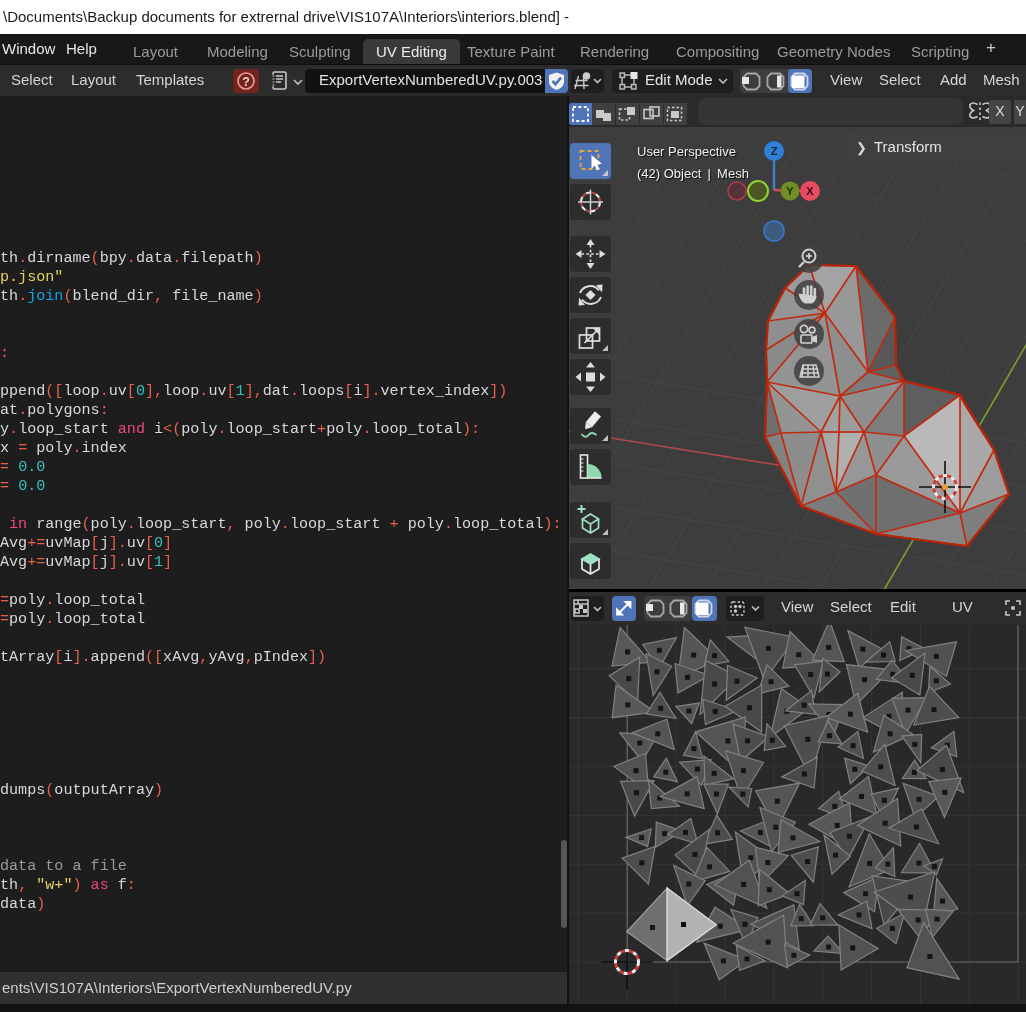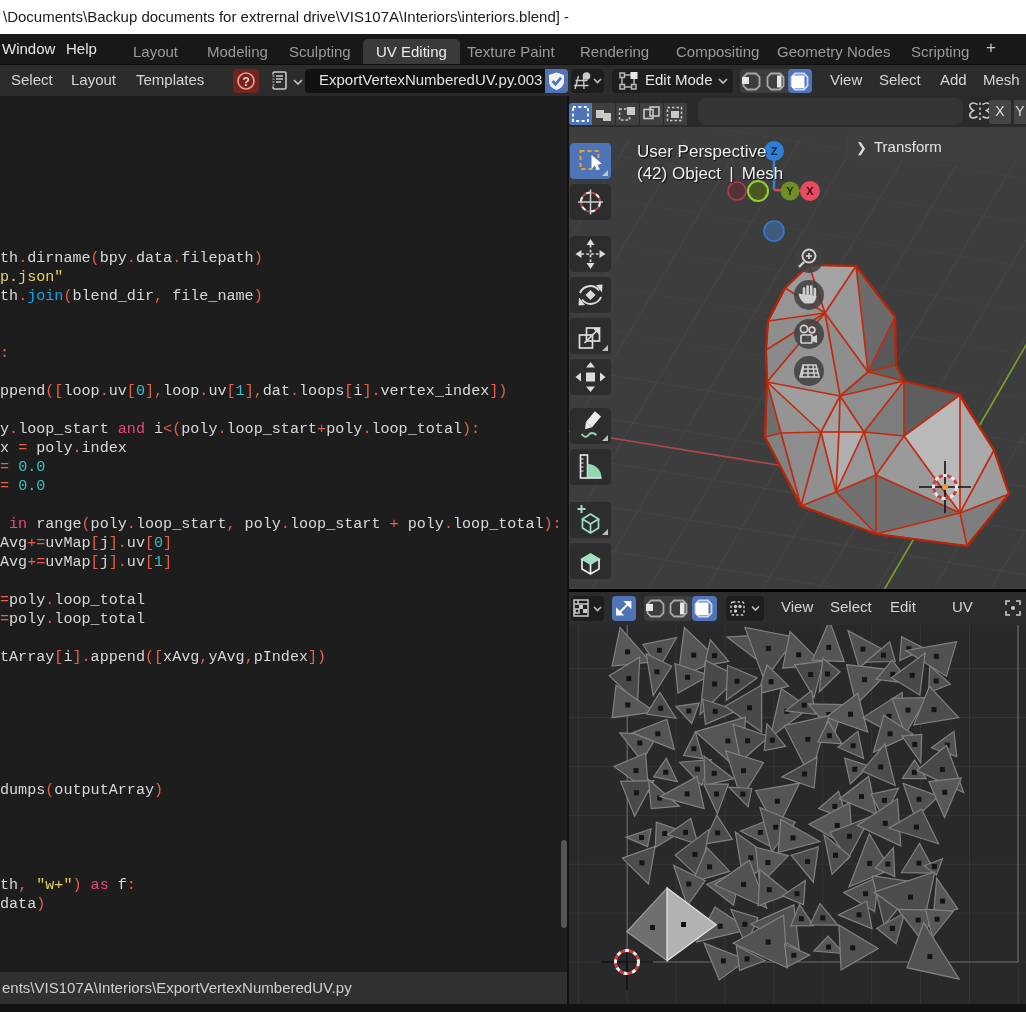--- a/index.html
+++ b/index.html
@@ -10,21 +10,21 @@
   color:#dcdcdc; font-size:15px; }
 .mitem { position:absolute; top:6px; }
 .tab { position:absolute; top:5px; height:26px; line-height:26px; padding:0 13px;
   color:#9b9b9b; border-radius:5px 5px 0 0; }
 .tab.on { background:#3a3a3a; color:#ececec; }
 #hdr { left:0; top:65px; width:1026px; height:31px; background:#2c2c2c;
   color:#d5d5d5; font-size:15px; }
 .h { position:absolute; top:6px; }
 #toolrow { left:568px; top:96px; width:458px; height:31px; background:#2a2a2a; }
 #vpwrap { left:568px; top:127px; width:458px; height:462px; }
-#vptext { position:absolute; left:69px; top:14px; color:#f0f0f0; font-size:17px;
+#vptext { position:absolute; left:69px; top:14px; color:#f0f0f0; font-size:13px;
   text-shadow:1px 1px 1px rgba(0,0,0,0.85); line-height:22px; }
 #uvhdr { left:568px; top:592px; width:458px; height:33px; background:#2c2c2c;
   color:#d5d5d5; font-size:15px; }
 #uvwrap { left:568px; top:625px; width:458px; height:379px; background:#29292b; }
 #tedit { left:0; top:96px; width:568px; height:876px; background:#1d1d1d; }
 .cl { position:absolute; left:0; width:600px; white-space:pre;
   font-family:"Liberation Mono", monospace; font-size:15.1px; line-height:19px; color:#d8d8d8; }
 #tfoot { left:0; top:972px; width:568px; height:32px; background:#303030;
   color:#cfcfcf; font-size:15px; line-height:32px; }
 #status { left:0; top:1004px; width:1026px; height:8px; background:#131313; }
@@ -764,31 +764,33 @@
 <circle cx="59" cy="337" r="11.5" fill="none" stroke="#ececec" stroke-width="3" stroke-dasharray="4.3 4.3"></circle>
 <circle cx="59" cy="337" r="11.5" fill="none" stroke="#d23b3b" stroke-width="3" stroke-dasharray="4.3 4.3" stroke-dashoffset="4.3"></circle>
     </svg></div>
 
 <div class="abs" id="tedit">
 <div class="cl" style="top:152.5px"><span style="color:#d8d8d8">th</span><span style="color:#e8604a">.</span><span style="color:#d8d8d8">dirname</span><span style="color:#e8604a">(</span><span style="color:#d8d8d8">bpy</span><span style="color:#e8604a">.</span><span style="color:#d8d8d8">data</span><span style="color:#e8604a">.</span><span style="color:#d8d8d8">filepath</span><span style="color:#e8604a">)</span></div>
 <div class="cl" style="top:171.5px"><span style="color:#e5d163">p.json"</span></div>
 <div class="cl" style="top:190.5px"><span style="color:#d8d8d8">th</span><span style="color:#e8604a">.</span><span style="color:#0ea5e9">join</span><span style="color:#e8604a">(</span><span style="color:#d8d8d8">blend_dir</span><span style="color:#e8604a">,</span><span style="color:#d8d8d8"> file_name</span><span style="color:#e8604a">)</span></div>
 <div class="cl" style="top:247.5px"><span style="color:#e8604a">:</span></div>
 <div class="cl" style="top:285.5px"><span style="color:#d8d8d8">ppend</span><span style="color:#e8604a">([</span><span style="color:#d8d8d8">loop</span><span style="color:#e8604a">.</span><span style="color:#d8d8d8">uv</span><span style="color:#e8604a">[</span><span style="color:#39c0c0">0</span><span style="color:#e8604a">],</span><span style="color:#d8d8d8">loop</span><span style="color:#e8604a">.</span><span style="color:#d8d8d8">uv</span><span style="color:#e8604a">[</span><span style="color:#39c0c0">1</span><span style="color:#e8604a">],</span><span style="color:#d8d8d8">dat</span><span style="color:#e8604a">.</span><span style="color:#d8d8d8">loops</span><span style="color:#e8604a">[</span><span style="color:#d8d8d8">i</span><span style="color:#e8604a">]</span><span style="color:#e8604a">.</span><span style="color:#d8d8d8">vertex_index</span><span style="color:#e8604a">])</span></div>
+<div class="cl" style="top:304.5px"><span style="color:#d8d8d8">at</span><span style="color:#e8604a">.</span><span style="color:#d8d8d8">polygons</span><span style="color:#e8604a">:</span></div>
 <div class="cl" style="top:323.5px"><span style="color:#d8d8d8">y</span><span style="color:#e8604a">.</span><span style="color:#d8d8d8">loop_start </span><span style="color:#e9467c">and</span><span style="color:#d8d8d8"> i</span><span style="color:#e8604a">&lt;(</span><span style="color:#d8d8d8">poly</span><span style="color:#e8604a">.</span><span style="color:#d8d8d8">loop_start</span><span style="color:#e8604a">+</span><span style="color:#d8d8d8">poly</span><span style="color:#e8604a">.</span><span style="color:#d8d8d8">loop_total</span><span style="color:#e8604a">):</span></div>
 <div class="cl" style="top:342.5px"><span style="color:#d8d8d8">x </span><span style="color:#e8604a">=</span><span style="color:#d8d8d8"> poly</span><span style="color:#e8604a">.</span><span style="color:#d8d8d8">index</span></div>
 <div class="cl" style="top:361.5px"><span style="color:#e8604a">=</span><span style="color:#d8d8d8"> </span><span style="color:#39c0c0">0.0</span></div>
 <div class="cl" style="top:380.5px"><span style="color:#e8604a">=</span><span style="color:#d8d8d8"> </span><span style="color:#39c0c0">0.0</span></div>
 <div class="cl" style="top:418.5px"><span style="color:#d8d8d8"> </span><span style="color:#e9467c">in</span><span style="color:#d8d8d8"> range</span><span style="color:#e8604a">(</span><span style="color:#d8d8d8">poly</span><span style="color:#e8604a">.</span><span style="color:#d8d8d8">loop_start</span><span style="color:#e8604a">,</span><span style="color:#d8d8d8"> poly</span><span style="color:#e8604a">.</span><span style="color:#d8d8d8">loop_start </span><span style="color:#e8604a">+</span><span style="color:#d8d8d8"> poly</span><span style="color:#e8604a">.</span><span style="color:#d8d8d8">loop_total</span><span style="color:#e8604a">):</span></div>
 <div class="cl" style="top:437.5px"><span style="color:#d8d8d8">Avg</span><span style="color:#e8604a">+=</span><span style="color:#d8d8d8">uvMap</span><span style="color:#e8604a">[</span><span style="color:#d8d8d8">j</span><span style="color:#e8604a">]</span><span style="color:#e8604a">.</span><span style="color:#d8d8d8">uv</span><span style="color:#e8604a">[</span><span style="color:#39c0c0">0</span><span style="color:#e8604a">]</span></div>
 <div class="cl" style="top:456.5px"><span style="color:#d8d8d8">Avg</span><span style="color:#e8604a">+=</span><span style="color:#d8d8d8">uvMap</span><span style="color:#e8604a">[</span><span style="color:#d8d8d8">j</span><span style="color:#e8604a">]</span><span style="color:#e8604a">.</span><span style="color:#d8d8d8">uv</span><span style="color:#e8604a">[</span><span style="color:#39c0c0">1</span><span style="color:#e8604a">]</span></div>
 <div class="cl" style="top:494.5px"><span style="color:#e8604a">=</span><span style="color:#d8d8d8">poly</span><span style="color:#e8604a">.</span><span style="color:#d8d8d8">loop_total</span></div>
 <div class="cl" style="top:513.5px"><span style="color:#e8604a">=</span><span style="color:#d8d8d8">poly</span><span style="color:#e8604a">.</span><span style="color:#d8d8d8">loop_total</span></div>
 <div class="cl" style="top:551.5px"><span style="color:#d8d8d8">tArray</span><span style="color:#e8604a">[</span><span style="color:#d8d8d8">i</span><span style="color:#e8604a">]</span><span style="color:#e8604a">.</span><span style="color:#d8d8d8">append</span><span style="color:#e8604a">([</span><span style="color:#d8d8d8">xAvg</span><span style="color:#e8604a">,</span><span style="color:#d8d8d8">yAvg</span><span style="color:#e8604a">,</span><span style="color:#d8d8d8">pIndex</span><span style="color:#e8604a">])</span></div>
 <div class="cl" style="top:684.5px"><span style="color:#d8d8d8">dumps</span><span style="color:#e8604a">(</span><span style="color:#d8d8d8">outputArray</span><span style="color:#e8604a">)</span></div>
+<div class="cl" style="top:760.5px"><span style="color:#9a9a9a">data to a file</span></div>
 <div class="cl" style="top:779.5px"><span style="color:#d8d8d8">th</span><span style="color:#e8604a">,</span><span style="color:#d8d8d8"> </span><span style="color:#e5d163">"w+"</span><span style="color:#e8604a">)</span><span style="color:#d8d8d8"> </span><span style="color:#e9467c">as</span><span style="color:#d8d8d8"> f</span><span style="color:#e8604a">:</span></div>
 <div class="cl" style="top:798.5px"><span style="color:#d8d8d8">data</span><span style="color:#e8604a">)</span></div>
   <div class="abs" style="left:561px;top:744px;width:6px;height:88px;background:#565656;border-radius:3px"></div>
 </div>
 
 <div class="abs" id="tfoot"><span style="padding-left:2px">ents\VIS107A\Interiors\ExportVertexNumberedUV.py</span></div>
 <div class="abs" id="status"></div>
 <div class="vsep"></div>
 
 </body></html>

